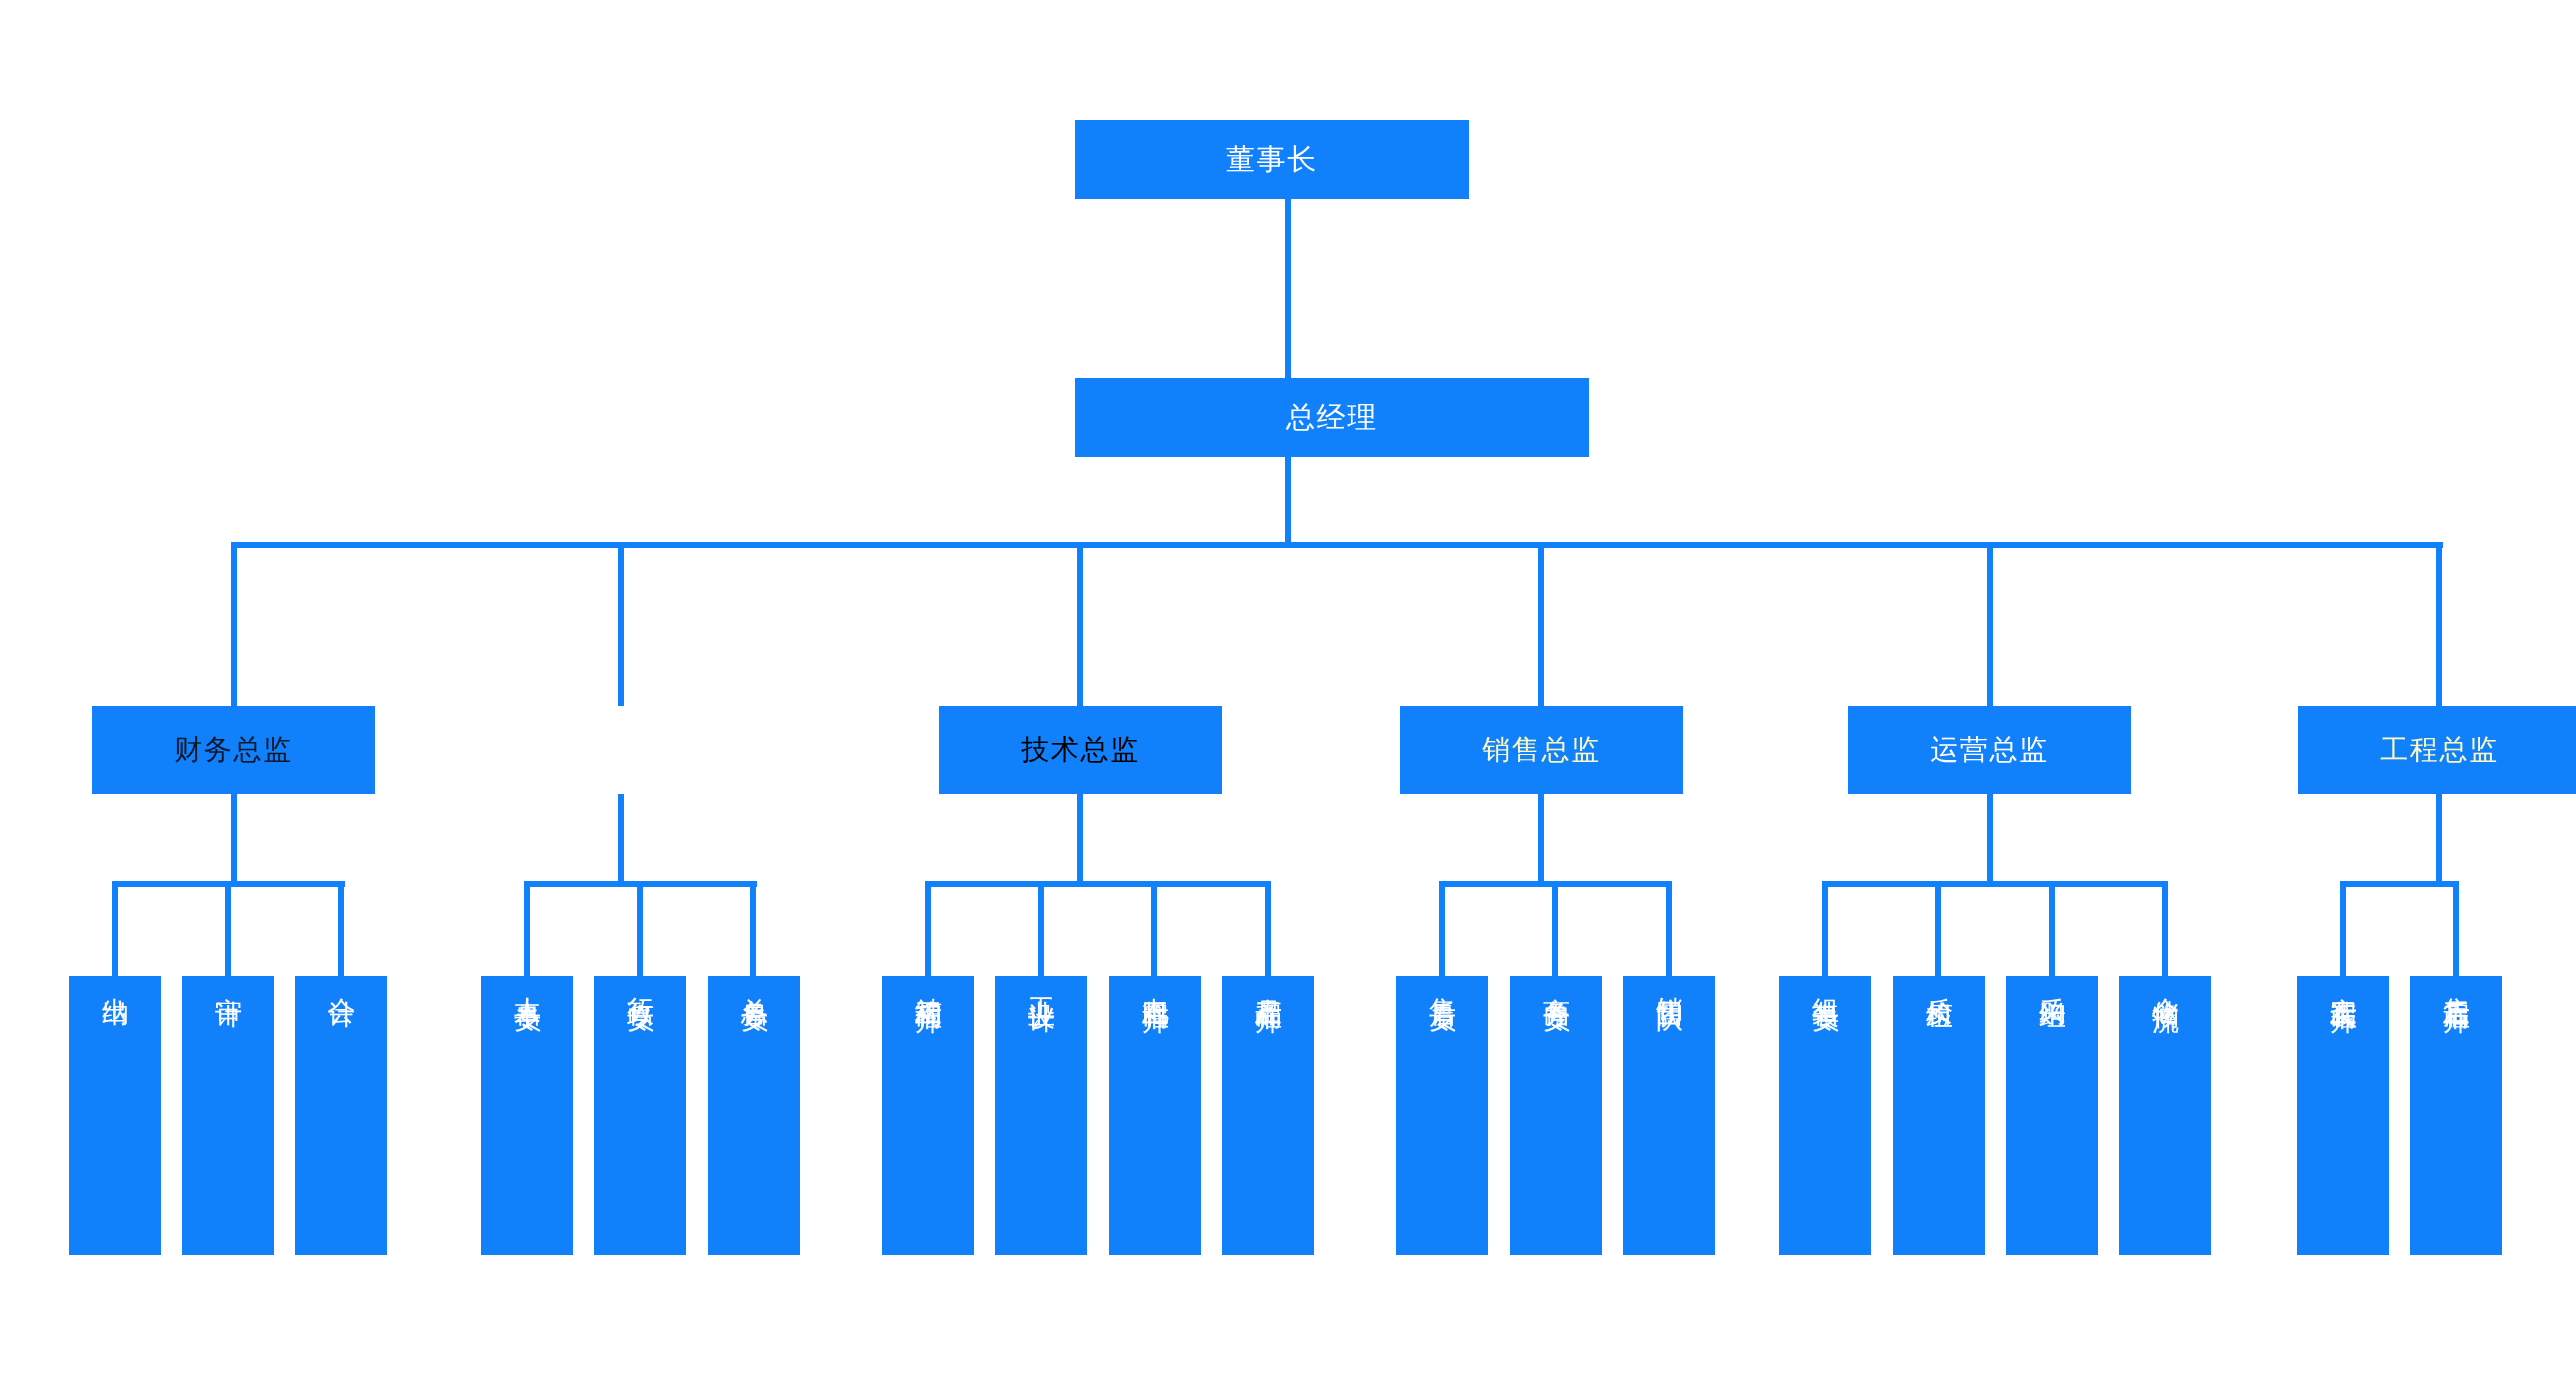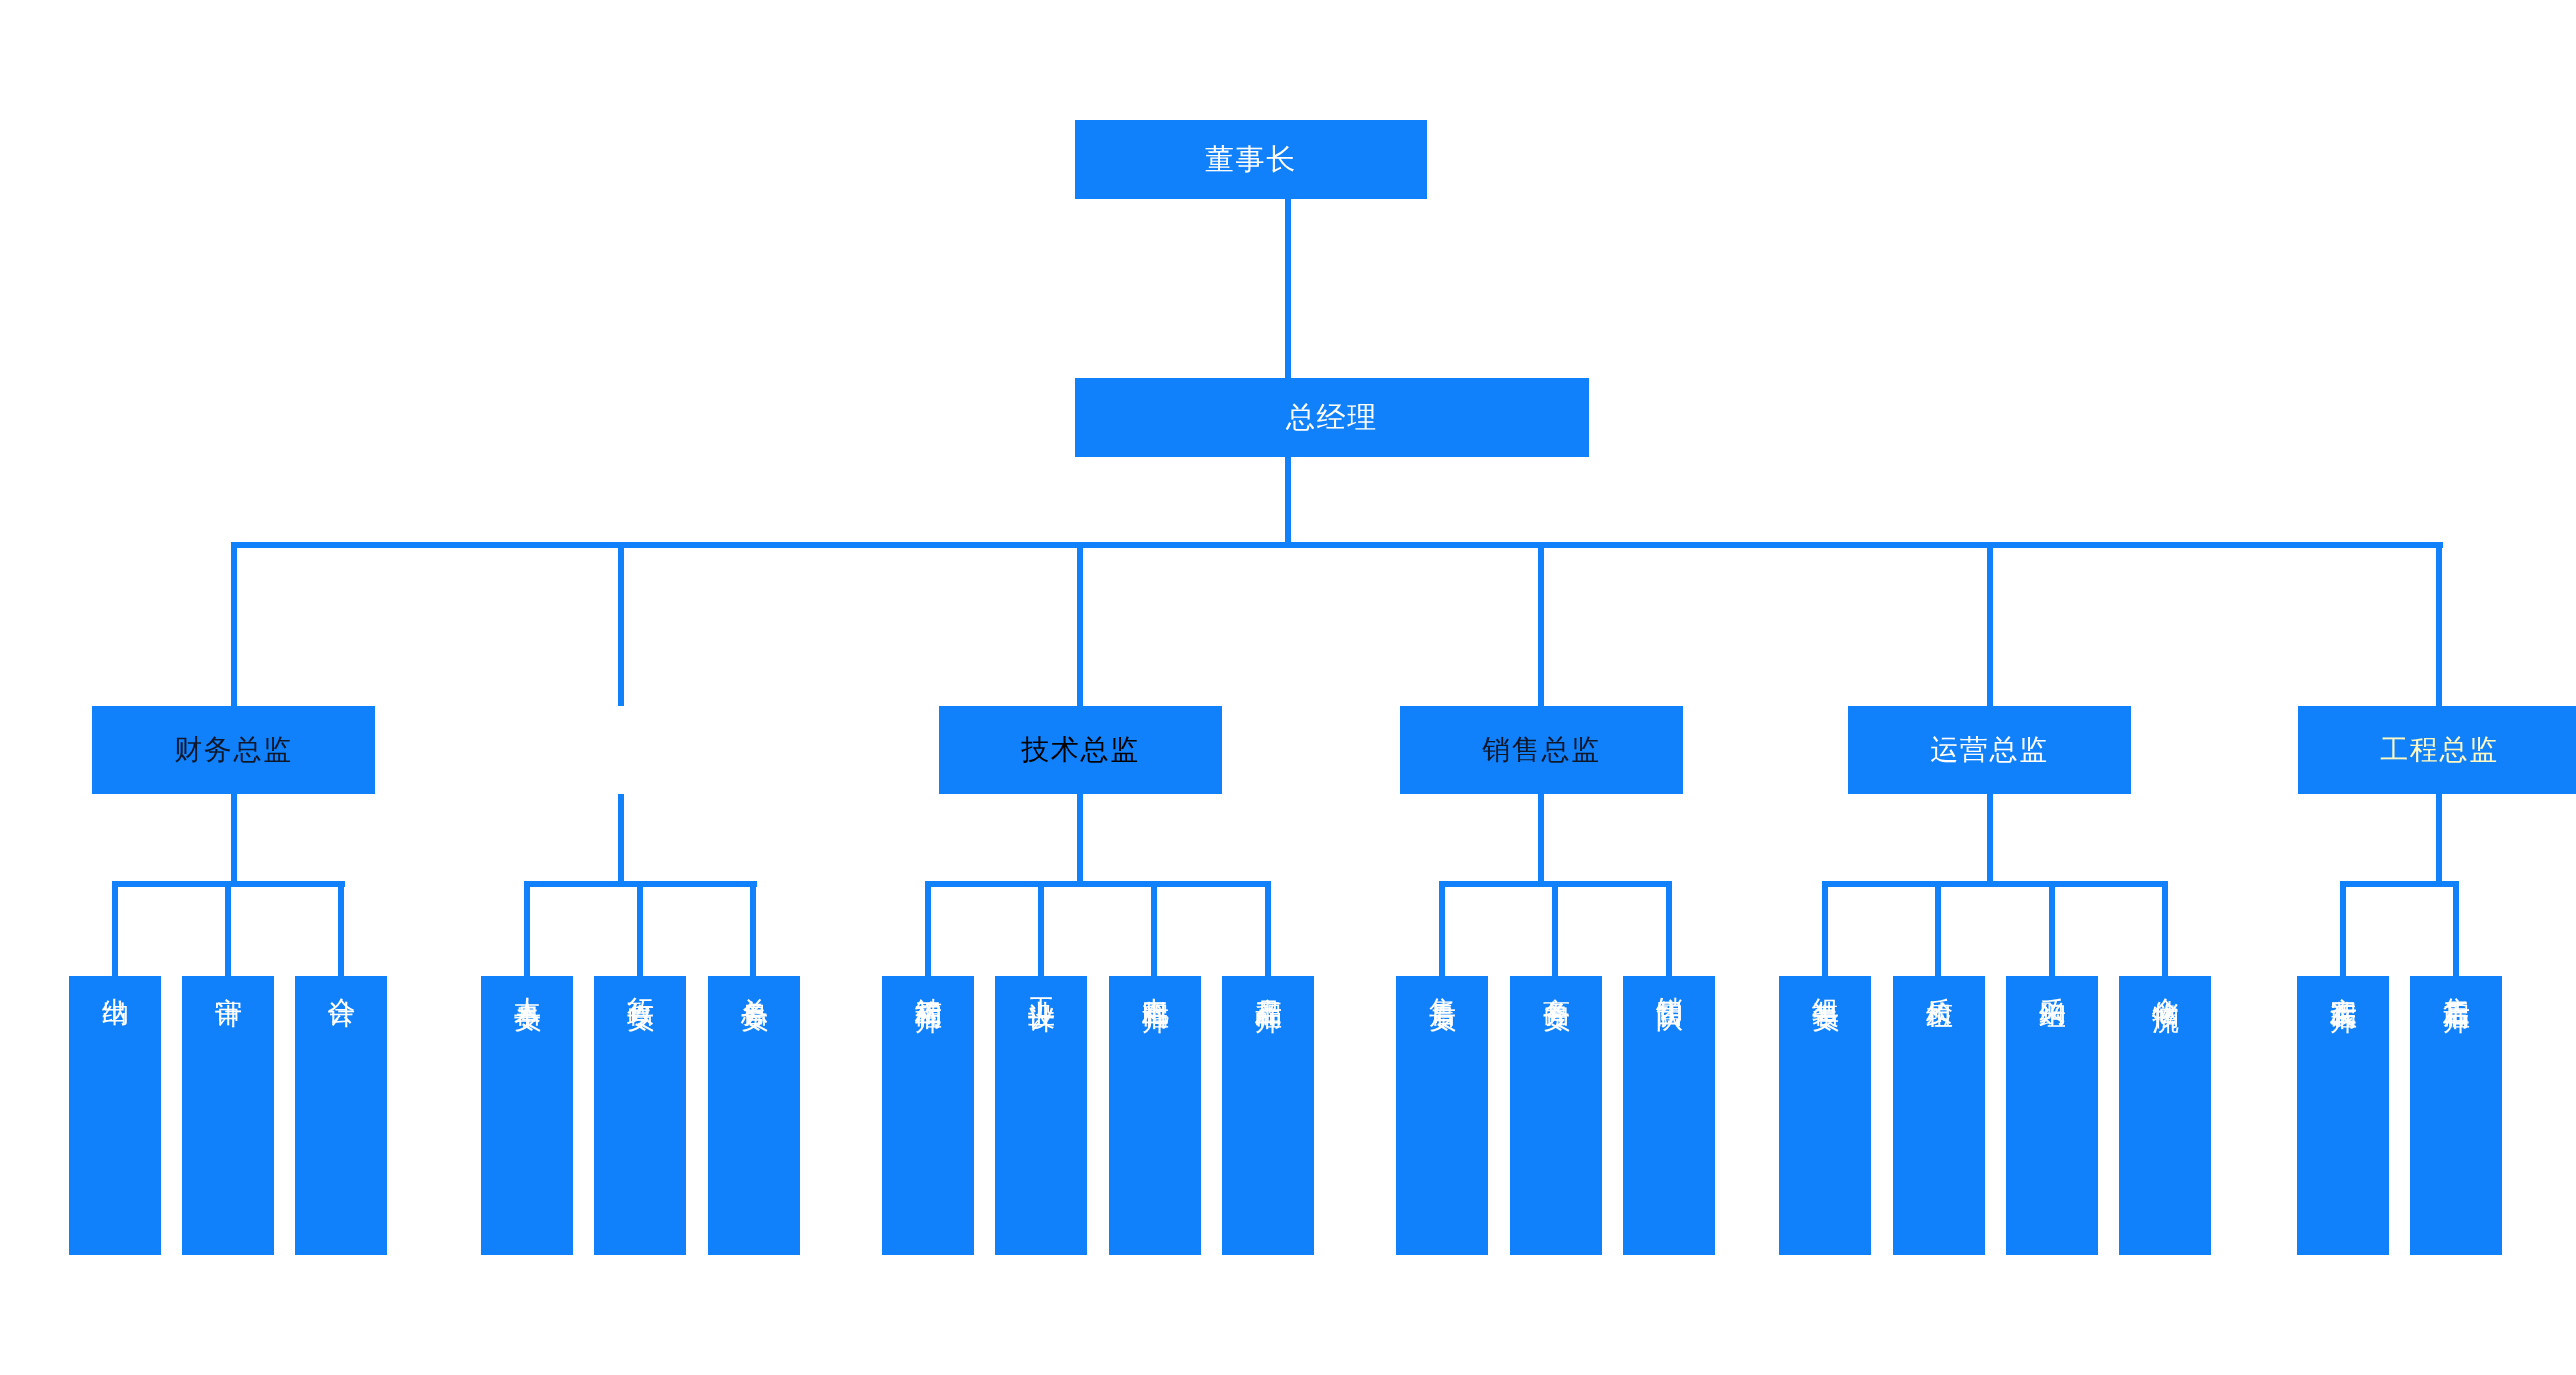--- a/index.html
+++ b/index.html
@@ -64,35 +64,35 @@
     position: absolute;
     background: #1080fb;
     z-index: 1;
   }
 </style>
 </head>
 <body>
 
 <div id="chart-root" style="width: 2576px; height: 1376px; background: rgb(255, 255, 255);">
 
-<div class="node level-0" style="left: 1075px; top: 120px; width: 352px; height: 79px; background: rgb(16, 128, 251);">
+<div class="node level-0" style="left: 1075px; top: 120px; width: 394px; height: 79px; background: rgb(16, 128, 251);">
       <span class="node-label" style="color: rgb(255, 255, 255);">董事长</span>
     </div>
     <div class="node level-1" style="left: 1075px; top: 378px; width: 514px; height: 79px; background: rgb(16, 128, 251);">
       <span class="node-label" style="color: rgb(255, 255, 255);">总经理</span>
     </div>
     <div class="conn" style="left: 1285px; top: 199px; width: 6px; height: 179px; background: rgb(16, 128, 251);"></div>
     <div class="node level-2" style="left: 92px; top: 706px; width: 283px; height: 88px; background: rgb(16, 128, 251);">
       <span class="node-label" style="color: #0f172a;">财务总监</span>
     </div>
     <div class="node level-2" style="left: 939px; top: 706px; width: 283px; height: 88px; background: rgb(16, 128, 251);">
       <span class="node-label" style="color: #000000;">技术总监</span>
     </div>
     <div class="node level-2" style="left: 1400px; top: 706px; width: 283px; height: 88px; background: rgb(16, 128, 251);">
-      <span class="node-label" style="color: #0f172a;">销售总监</span>
+      <span class="node-label" style="color: #fef9c3;">销售总监</span>
     </div>
     <div class="node level-2" style="left: 1848px; top: 706px; width: 283px; height: 88px; background: rgb(16, 128, 251);">
       <span class="node-label" style="color: rgb(255, 255, 255);">运营总监</span>
     </div>
     <div class="node level-2" style="left: 2298px; top: 706px; width: 283px; height: 88px; background: rgb(16, 128, 251);">
       <span class="node-label" style="color: #fef9c3;">工程总监</span>
     </div>
     <div class="conn" style="left: 1285px; top: 457px; width: 6px; height: 88px; background: rgb(16, 128, 251);"></div>
     <div class="conn" style="left: 231px; top: 542px; width: 2212px; height: 6px; background: rgb(16, 128, 251);"></div>
     <div class="conn" style="left: 231px; top: 545px; width: 6px; height: 161px; background: rgb(16, 128, 251);"></div>

